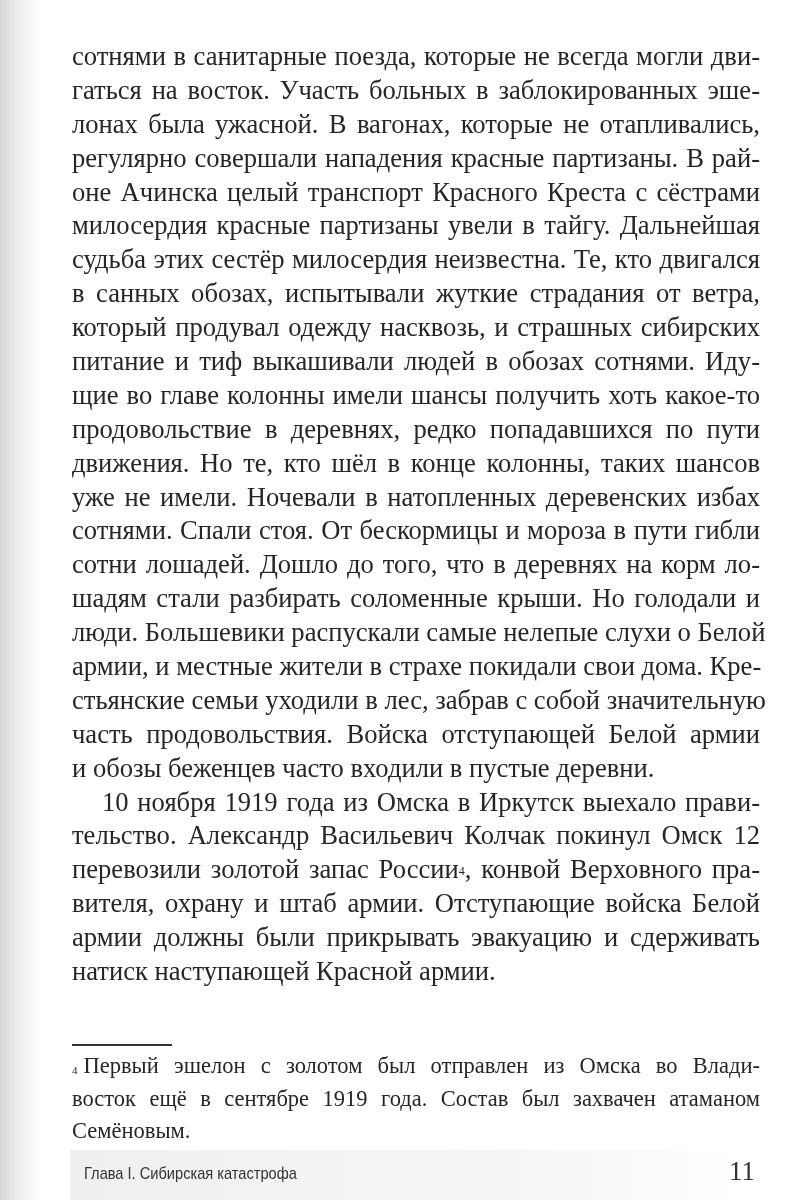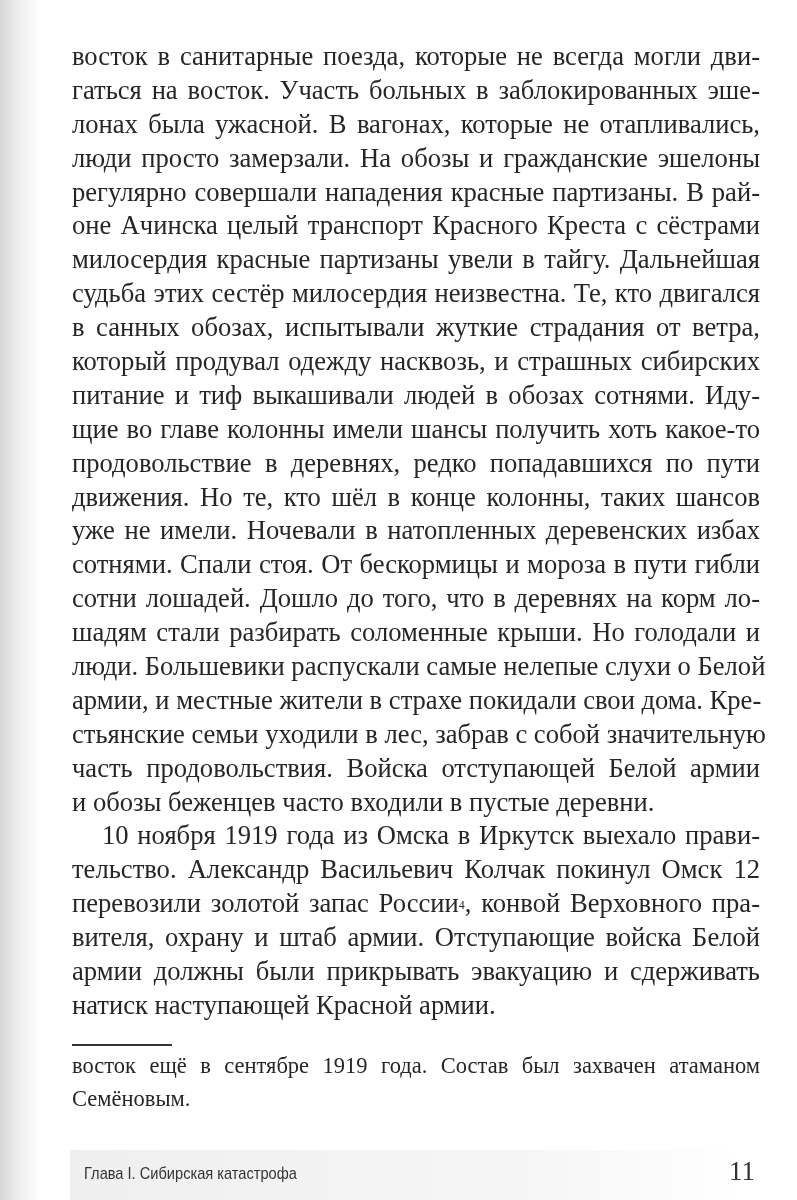--- a/index.html
+++ b/index.html
@@ -50,24 +50,23 @@
     font-size: 27px; color: #333; margin-left: 32px;
   }
 </style>
 </head>
 <body>
 
 <div class="page-shadow"></div>
 
 <div class="body-text">
   <div>
-    <span class="line">восток в санитарные поезда, которые не всегда могли дви-</span>
+    <span class="line">сотнями в санитарные поезда, которые не всегда могли дви-</span>
     <span class="line">гаться на восток. Участь больных в заблокированных эше-</span>
     <span class="line">лонах была ужасной. В вагонах, которые не отапливались,</span>
-    <span class="line">люди просто замерзали. На обозы и гражданские эшелоны</span>
     <span class="line">регулярно совершали нападения красные партизаны. В рай-</span>
     <span class="line">оне Ачинска целый транспорт Красного Креста с сёстрами</span>
     <span class="line">милосердия красные партизаны увели в тайгу. Дальнейшая</span>
     <span class="line">судьба этих сестёр милосердия неизвестна. Те, кто двигался</span>
     <span class="line">в санных обозах, испытывали жуткие страдания от ветра,</span>
     <span class="line">который продувал одежду насквозь, и страшных сибирских</span>
     <span class="line">питание и тиф выкашивали людей в обозах сотнями. Иду-</span>
     <span class="line">щие во главе колонны имели шансы получить хоть какое-то</span>
     <span class="line">продовольствие в деревнях, редко попадавшихся по пути</span>
     <span class="line">движения. Но те, кто шёл в конце колонны, таких шансов</span>
@@ -87,19 +86,20 @@
     <span class="line"><span>перевозили золотой запас России</span><sup>4</sup><span>, конвой Верховного пра-</span></span>
     <span class="line">вителя, охрану и штаб армии. Отступающие войска Белой</span>
     <span class="line">армии должны были прикрывать эвакуацию и сдерживать</span>
     <span class="line last">натиск наступающей Красной армии.</span>
   </div>
 </div>
 
 <div class="footnote-rule"></div>
 
 <div class="footnote">
+  <span class="line"><sup>4</sup><span>Первый эшелон с золотом был отправлен из Омска во Влади-</span></span>
   <span class="line">восток ещё в сентябре 1919 года. Состав был захвачен атаманом</span>
   <span class="line last">Семёновым.</span>
 </div>
 
 <div class="footer-band"></div>
 <div class="running-title">Глава I. Сибирская катастрофа</div>
 <div class="page-number">11</div>
 
 </body></html>

